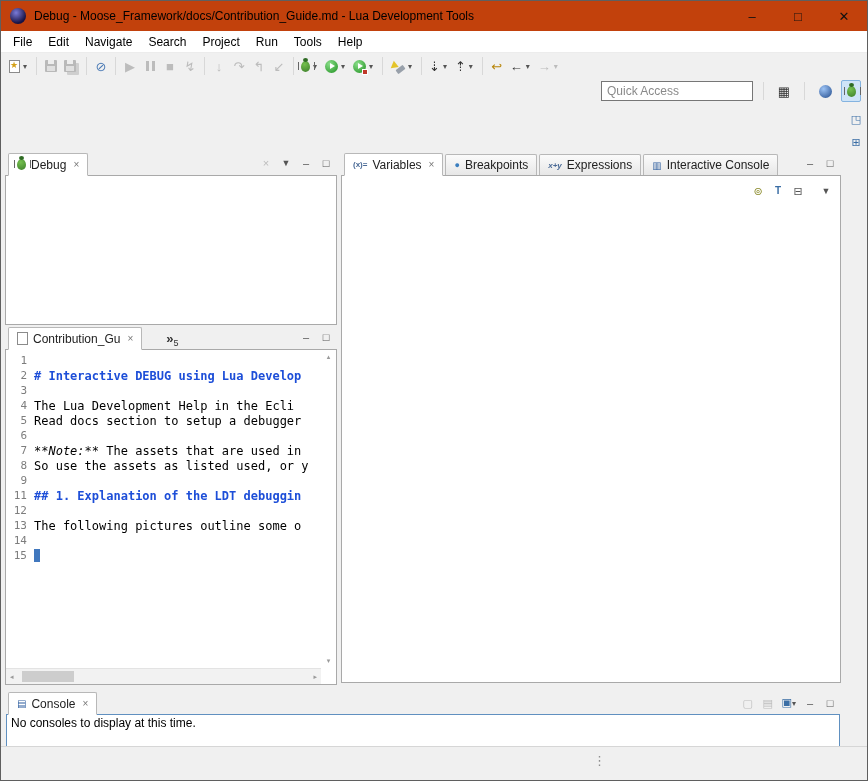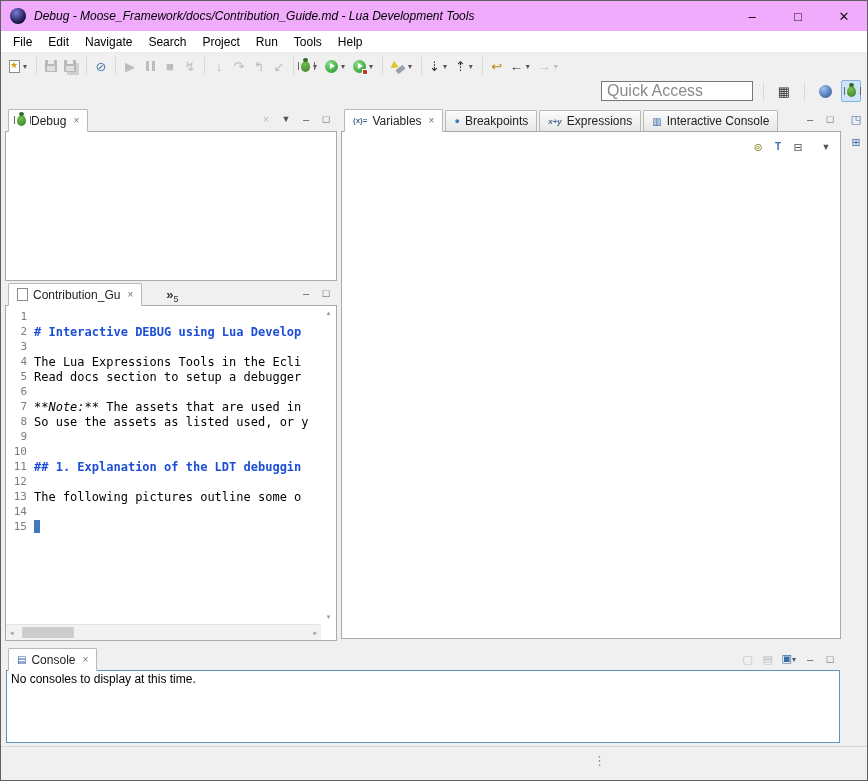--- a/index.html
+++ b/index.html
@@ -3,21 +3,21 @@
 <meta charset="utf-8">
 <style>
   * { margin:0; padding:0; box-sizing:border-box; }
   html,body { background:#d9d9d9; }
   body { font-family:"Liberation Sans","DejaVu Sans",sans-serif; font-size:12px; color:#000; }
 
   .window { position:relative; width:868px; height:781px; background:#f0f0f0;
             border:1px solid #5f5f5f; overflow:hidden; }
 
   
-  .titlebar { height:30px; background:#f0abfc; display:flex; align-items:center; padding-left:9px;font-style:italic; }
+  .titlebar { height:30px; background:#c2410c; display:flex; align-items:center; padding-left:9px; }
   .appicon { width:16px; height:16px; border-radius:50%;
              background:radial-gradient(circle at 38% 30%, #7a7ad8, #171243 70%); flex:0 0 auto; }
   .title-text { margin-left:8px; font-size:12px; color:#000; white-space:nowrap; }
   .wctls { margin-left:auto; display:flex; height:30px; }
   .wctl { width:46px; height:30px; display:flex; align-items:center; justify-content:center;
           font-size:13px; color:#111; }
 
   
   .menubar { height:22px; background:#fff; display:flex; align-items:center; padding-left:4px;
              border-bottom:1px solid #ececec; }
@@ -56,29 +56,29 @@
   .flash { position:relative; width:15px; height:13px; display:inline-block; }
   .flash::before { content:""; position:absolute; left:0; top:2px; width:0; height:0;
                    border-top:4px solid transparent; border-bottom:4px solid transparent;
                    border-right:7px solid #e4c42a; transform:rotate(-38deg); }
   .flash::after { content:""; position:absolute; right:0; bottom:1px; width:9px; height:5px;
                   background:#98a0aa; border-radius:1px; transform:rotate(-38deg); }
   .orb { width:13px; height:13px; border-radius:50%;
          background:radial-gradient(circle at 35% 30%, #9cc3f5, #20498a); display:inline-block; }
 
   .qa-input { width:152px; height:20px; border:1px solid #767676; background:#fff;
-              font-family:inherit; font-size:16px; padding:0 5px; color:#000; }
+              font-family:inherit; font-size:12px; padding:0 5px; color:#000; }
   .qa-input::placeholder { color:#8a8a8a; }
   .persp-selected { background:#cfe4f7; border:1px solid #84b3e0; border-radius:2px; }
 
   
   .main { position:relative; height:643px; background:#f0f0f0; }
 
   .panel { position:absolute; }
-  .tabs { display:flex; align-items:flex-end; height:24px; padding-left:3px; position:relative; }
+  .tabs { display:flex; align-items:flex-end; height:24px; padding-left:3px; position:relative;margin-top:44px; }
   .tab { height:21px; display:inline-flex; align-items:center; gap:5px; padding:0 8px;
          font-size:12px; color:#222; border:1px solid #b8b8b8; border-bottom:none;
          border-radius:2px 2px 0 0; background:linear-gradient(#fbfbfb,#e7e7e7); margin-right:2px; }
   .tab.active { background:#fff; height:23px; margin-bottom:-1px; z-index:3;
                 border-bottom:1px solid #fff; }
   .tab-close { font-size:10px; color:#777; margin-left:2px; }
   .pbody { background:#fff; border:1px solid #a9a9a9; position:relative; }
   .hbtns { position:absolute; right:5px; top:5px; display:flex; gap:8px; align-items:center;
            font-size:11px; color:#555; z-index:4; }
   .hbtn { min-width:12px; text-align:center; line-height:14px; }
@@ -292,45 +292,41 @@
           <div class="eline">
               <span class="ln">2</span>
               <span class="lt h"># Interactive DEBUG using Lua Develop</span>
             </div>
           <div class="eline">
               <span class="ln">3</span>
               <span class="lt"></span>
             </div>
           <div class="eline">
               <span class="ln">4</span>
-              <span class="lt">The Lua Expressions Tools in the Ecli</span>
+              <span class="lt">The Lua Development Help in the Ecli</span>
             </div>
           <div class="eline">
               <span class="ln">5</span>
               <span class="lt">Read docs section to setup a debugger</span>
             </div>
           <div class="eline">
               <span class="ln">6</span>
               <span class="lt"></span>
             </div>
           <div class="eline">
               <span class="ln">7</span>
               <span class="lt em">**Note:**</span>
               <span class="lt"> The assets that are used in</span>
             </div>
           <div class="eline">
               <span class="ln">8</span>
               <span class="lt">So use the assets as listed used, or y</span>
             </div>
           <div class="eline">
               <span class="ln">9</span>
-              <span class="lt"></span>
-            </div>
-          <div class="eline">
-              <span class="ln">10</span>
               <span class="lt"></span>
             </div>
           <div class="eline">
               <span class="ln">11</span>
               <span class="lt h">## 1. Explanation of the LDT debuggin</span>
             </div>
           <div class="eline">
               <span class="ln">12</span>
               <span class="lt"></span>
             </div>

